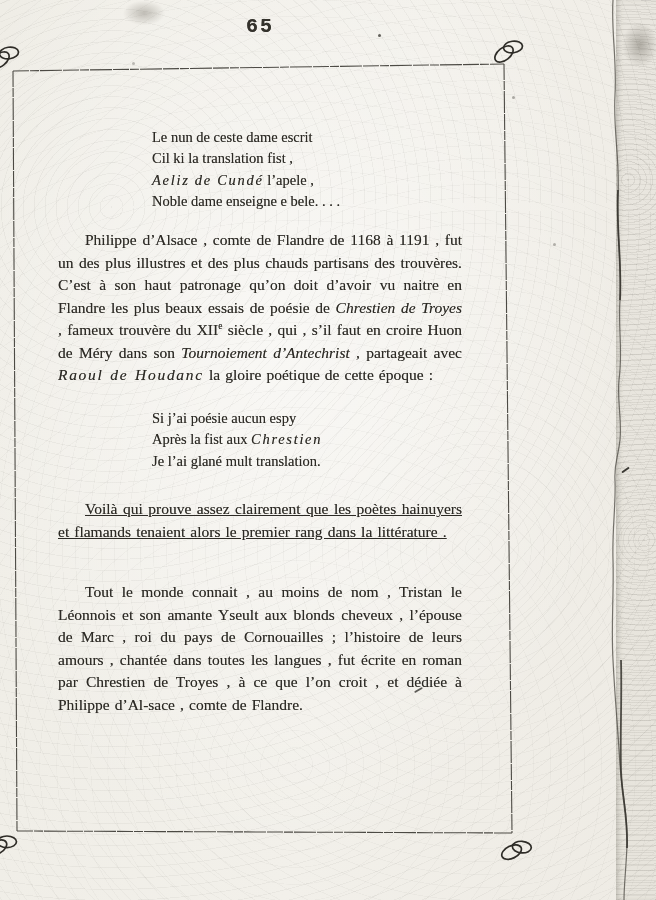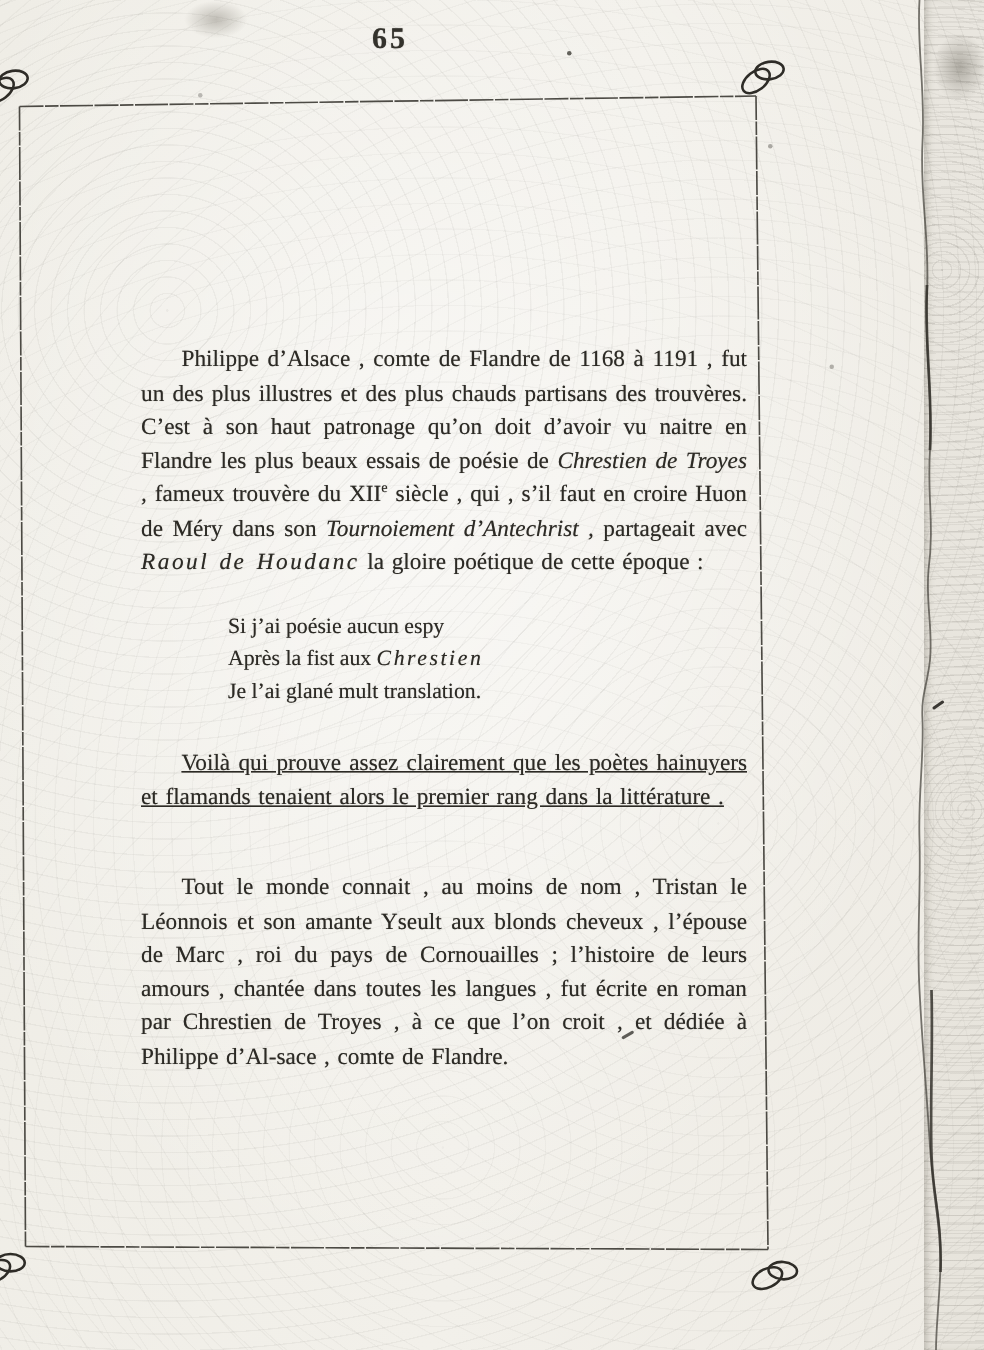--- a/index.html
+++ b/index.html
@@ -23,39 +23,38 @@
     position:absolute;left:616px;top:0;width:40px;height:900px;
     background:
       repeating-radial-gradient(circle at 30% 20%, rgba(70,66,58,0.09) 0 1px, transparent 1px 6px),
       repeating-radial-gradient(circle at 70% 60%, rgba(70,66,58,0.07) 0 1px, transparent 1px 5px),
       linear-gradient(#e9e6df, #e7e4dc);
     box-shadow:inset 4px 0 6px -3px rgba(80,76,66,0.35);
   }
   svg.overlay{position:absolute;left:0;top:0;pointer-events:none;}
   .page-number{
     position:absolute;left:232px;top:15px;width:56px;text-align:center;
-    font-family:Liberation Serif, serif;font-weight:700;font-size:20px;
+    font-family:Liberation Mono, monospace;font-weight:700;font-size:20px;
     letter-spacing:2px;color:#34322c;
     text-shadow:0 0 .6px rgba(45,43,37,.65);
   }
   .verse{
     position:absolute;left:152px;
     font-size:14.5px;line-height:21.4px;
     text-shadow:0 0 .5px rgba(45,43,37,.55);
     white-space:nowrap;
   }
   .verse1{top:127px;}
   .verse2{top:408px;}
   .para{
     position:absolute;left:58px;width:404px;
     font-size:15.5px;line-height:22.5px;
     text-align:justify;text-indent:27px;
     word-spacing:1.2px;
     text-shadow:0 0 .5px rgba(45,43,37,.55);
-    margin-left:36px;
   }
   .para1{top:229px;}
   .para2{top:498px;text-decoration:underline;}
   .para3{top:581px;}
   .it{font-style:italic;}
   .spaced{letter-spacing:1.7px;}
   sup{font-size:.62em;line-height:0;vertical-align:super;}
   .mark{position:absolute;pointer-events:none;}
   .smudge-top{
     left:122px;top:0;width:44px;height:26px;border-radius:50%;
@@ -110,20 +109,26 @@
       <line x1="17" y1="831" x2="512" y2="833"></line>
     </g>
     <use href="#fl" x="-12" y="40"></use>
     <use href="#fl" x="492" y="34"></use>
     <use href="#fl" transform="translate(-12,826) rotate(8)"></use>
     <use href="#fl" transform="translate(504,830) rotate(12)"></use>
   </svg>
 
   <div class="page-number">65</div>
 
+  <div class="verse verse1">
+      <div class="vline"><span>Le nun de ceste dame escrit</span></div>
+      <div class="vline"><span>Cil ki la translation fist ,</span></div>
+      <div class="vline"><span class="it spaced">Aeliz de Cundé</span><span> l’apele ,</span></div>
+      <div class="vline"><span>Noble dame enseigne e bele. . . .</span></div>
+    </div>
 
   <div class="para para1"><span>Philippe d’Alsace , comte de Flandre de 1168 à 1191 , fut un des plus illustres et des plus chauds partisans des trouvères. C’est à son haut patronage qu’on doit d’avoir vu naitre en Flandre les plus beaux essais de poésie de </span><span class="it">Chrestien de Troyes ,</span><span> fameux trouvère du XII</span><sup>e</sup><span> siècle , qui , s’il faut en croire Huon de Méry dans son </span><span class="it">Tournoiement d’Antechrist ,</span><span> partageait avec </span><span class="it spaced">Raoul de Houdanc</span><span> la gloire poétique de cette époque :</span></div>
 
   <div class="verse verse2">
       <div class="vline"><span>Si j’ai poésie aucun espy</span></div>
       <div class="vline"><span>Après la fist aux </span><span class="it spaced">Chrestien</span></div>
       <div class="vline"><span>Je l’ai glané mult translation.</span></div>
     </div>
 
   <div class="para para2"><span>Voilà qui prouve assez clairement que les poètes hainuyers et flamands tenaient alors le premier rang dans la littérature .</span></div>

